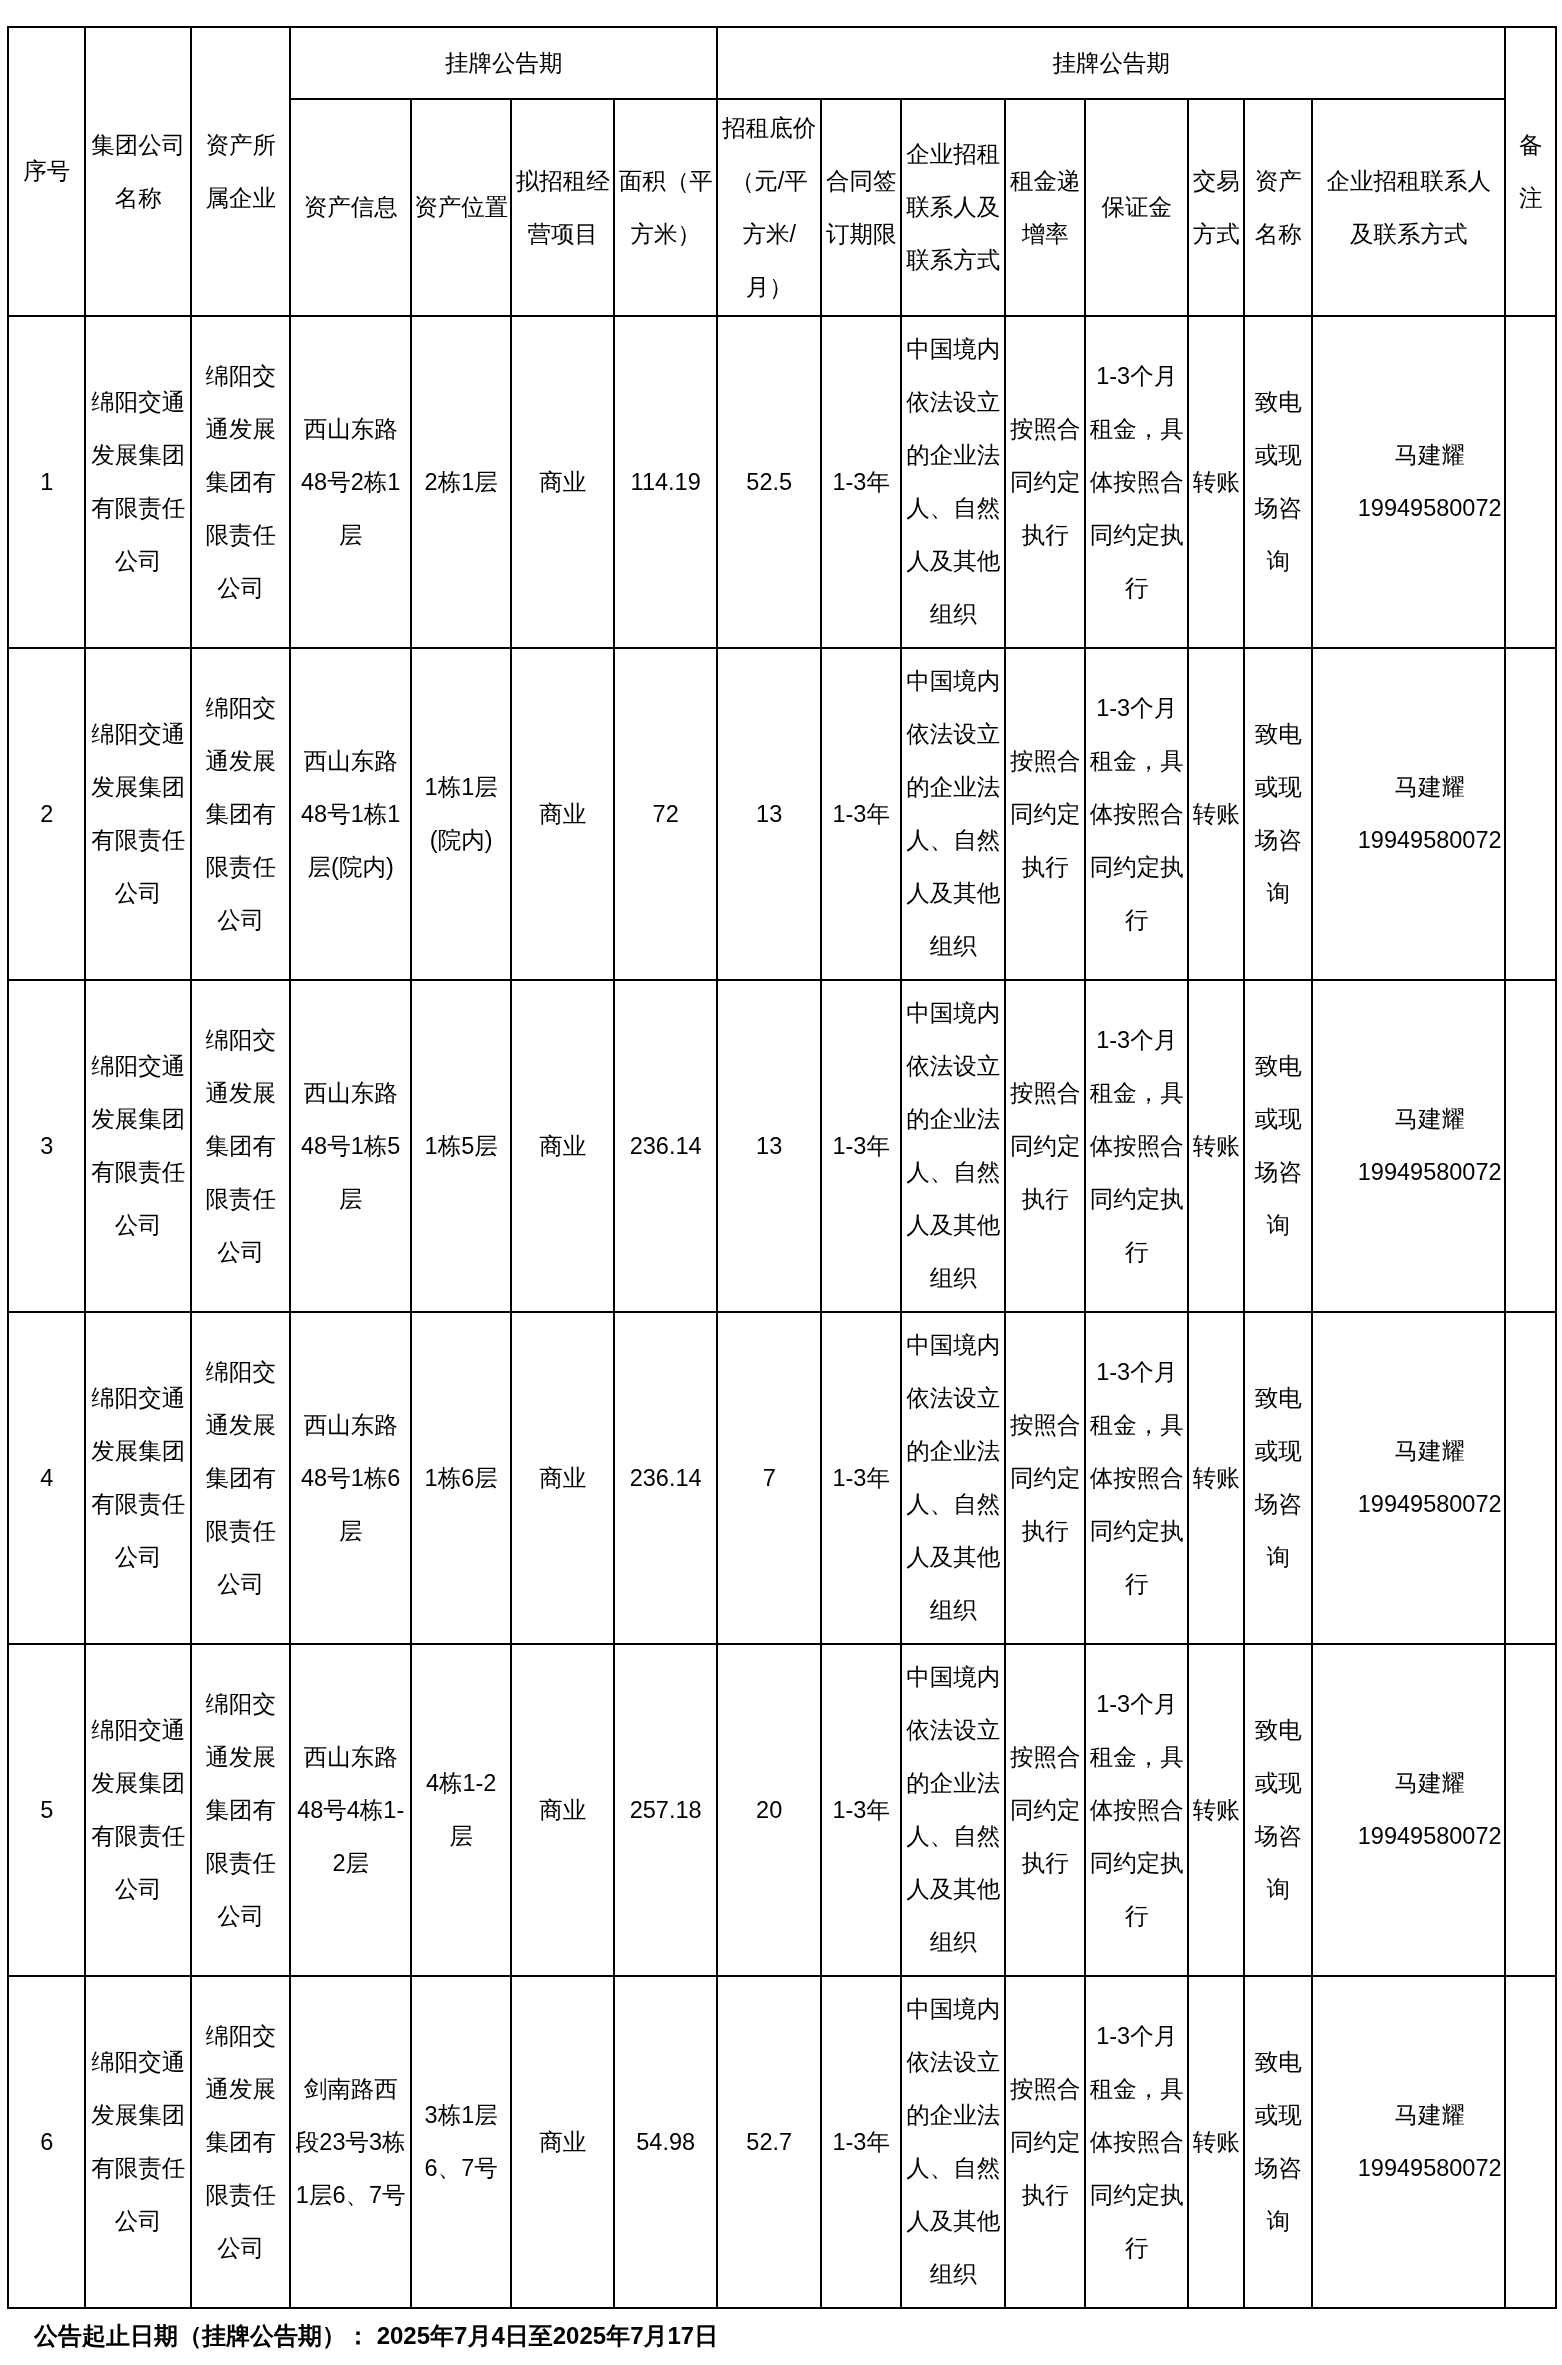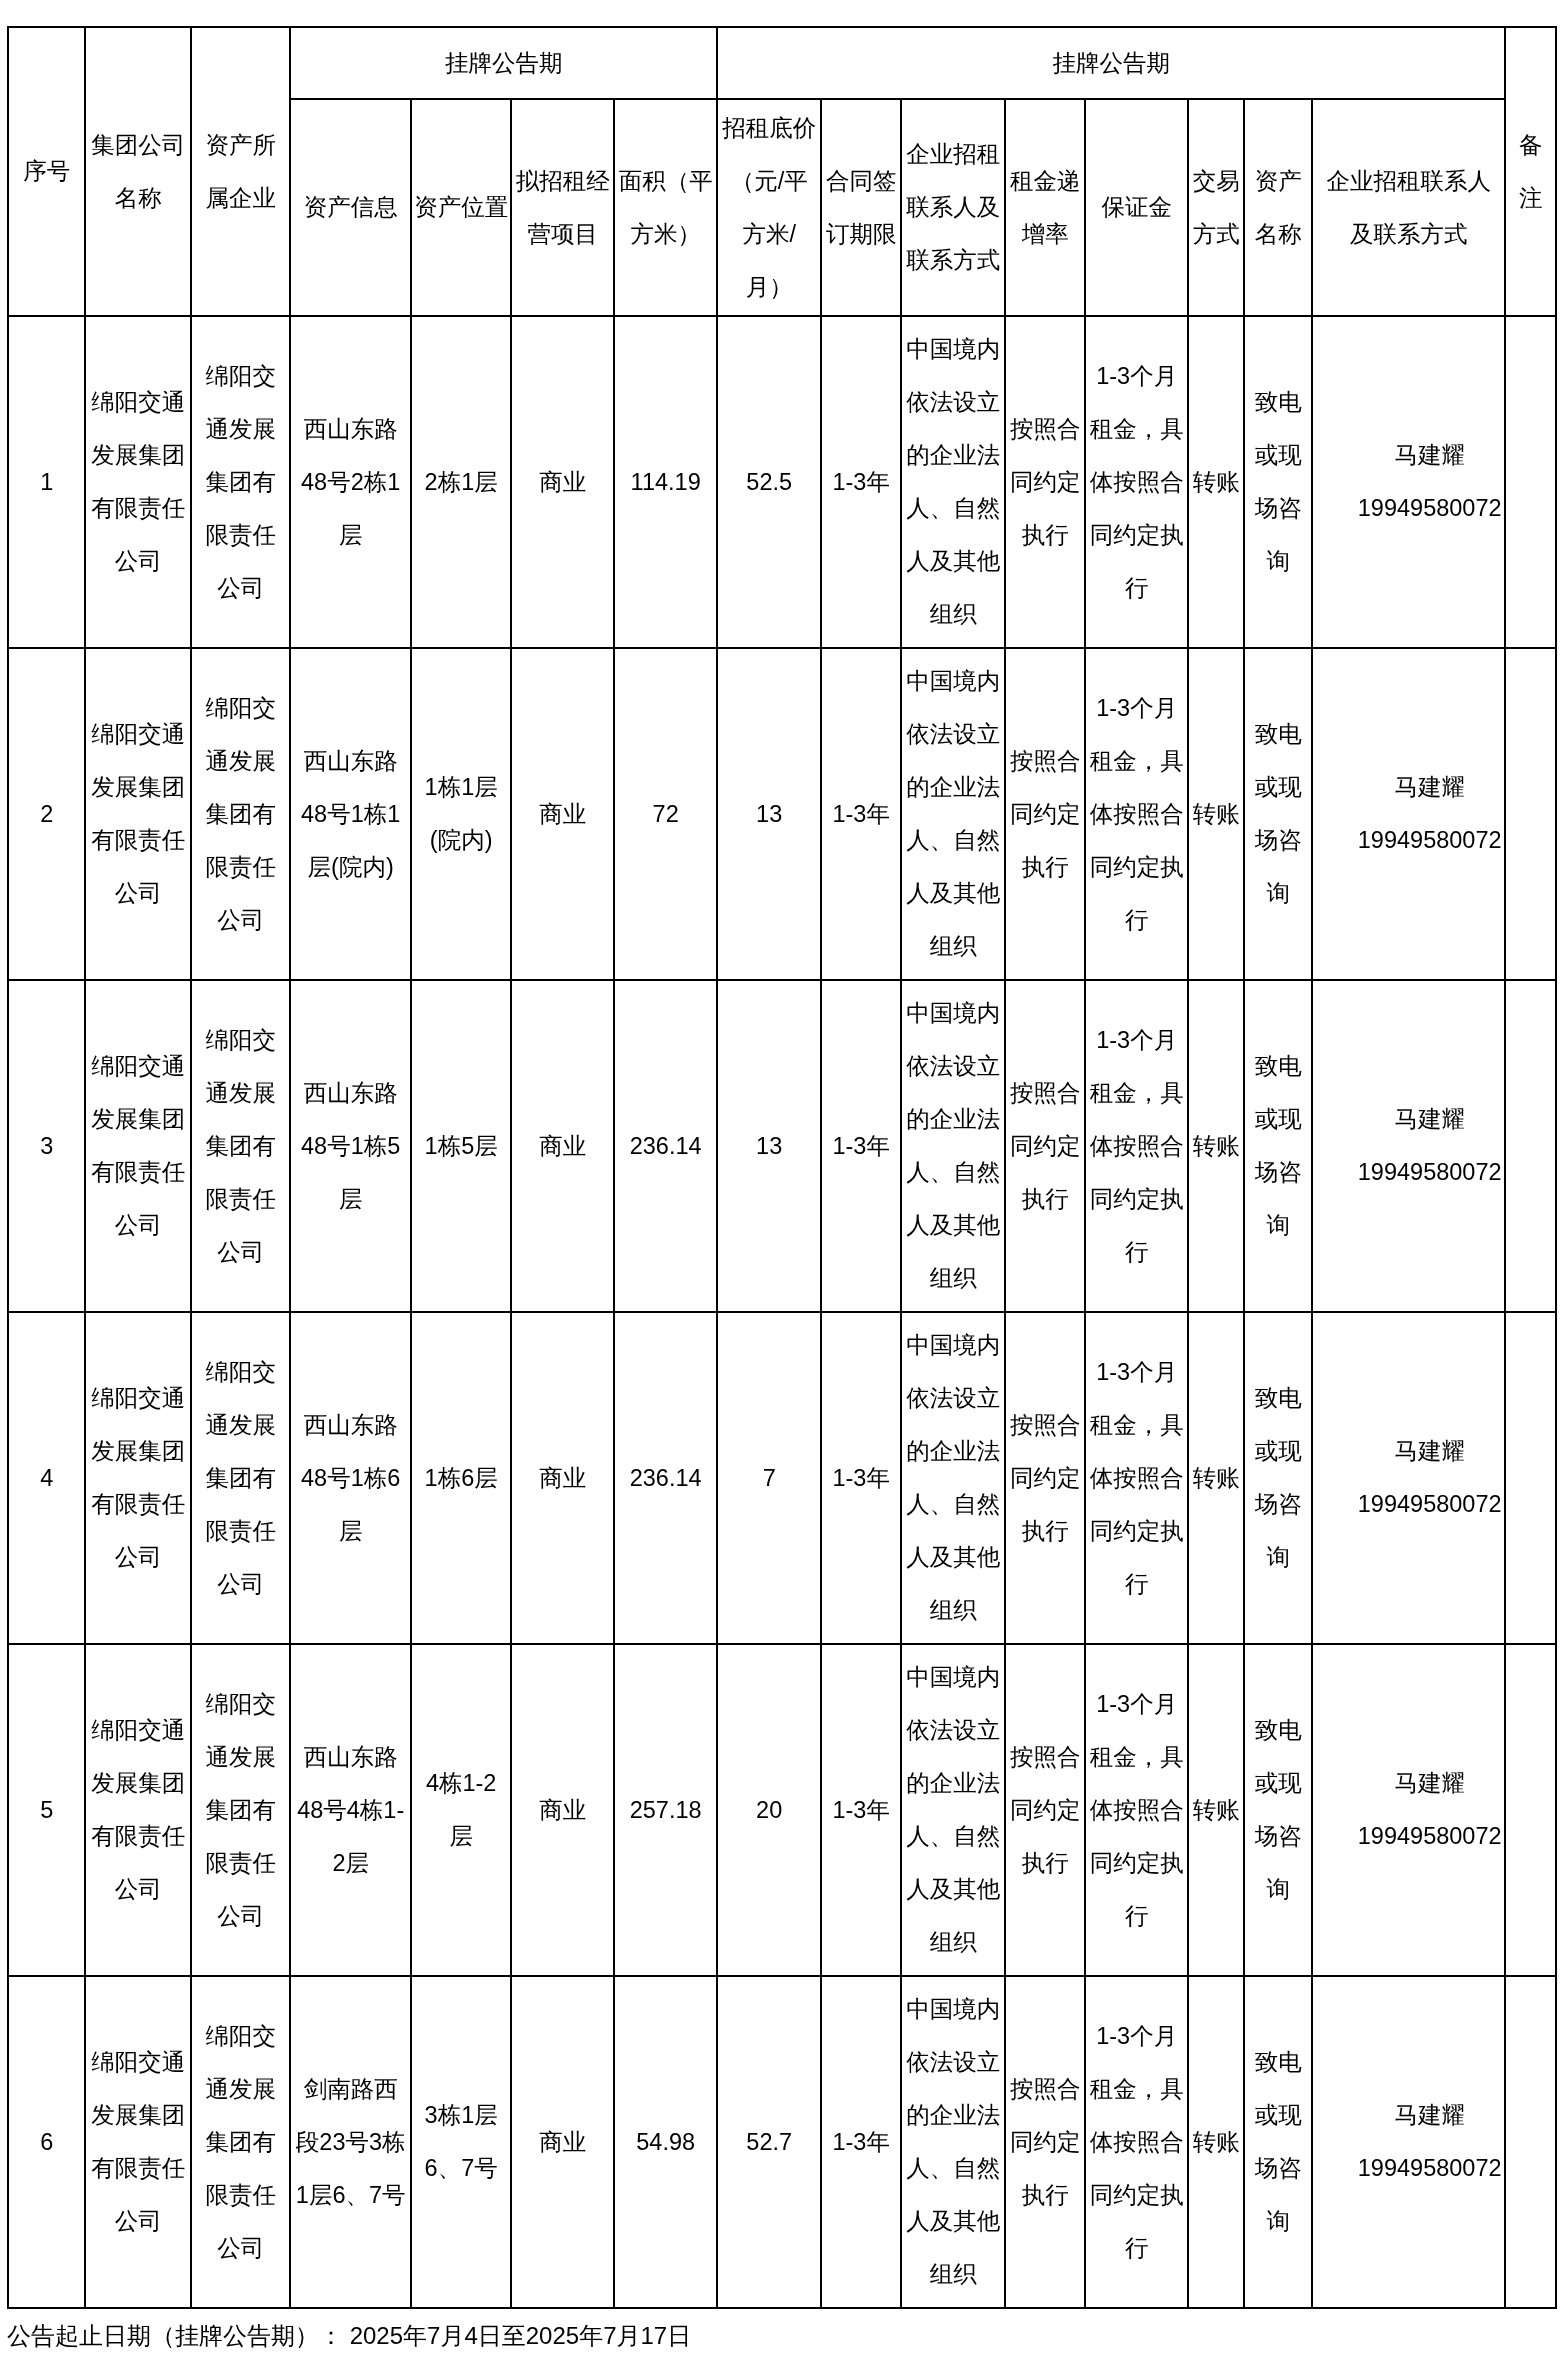--- a/index.html
+++ b/index.html
@@ -17,23 +17,24 @@
     vertical-align:middle; text-align:center;
     font-weight:normal; font-size:23.5px; line-height:53px;
     padding:0 2px; overflow:hidden;
     word-break:normal;
   }
   tr.h1 { height:72px; }
   tr.h2 { height:217px; }
   tr.dr { height:332px; }
   td.pre { white-space:pre-line;padding-left:44px; }
   .footer-note {
-    position:absolute; left:7px; top:2319px;
+    position:absolute; left:34px; top:2319px;
     font-size:24px; line-height:33px; color:#000000;
     white-space:nowrap;
+    font-weight:bold;
   }
 </style>
 </head>
 <body>
 
 <table class="announce">
   <colgroup>
     <col style="width:77px">
       <col style="width:106px">
       <col style="width:99px">

